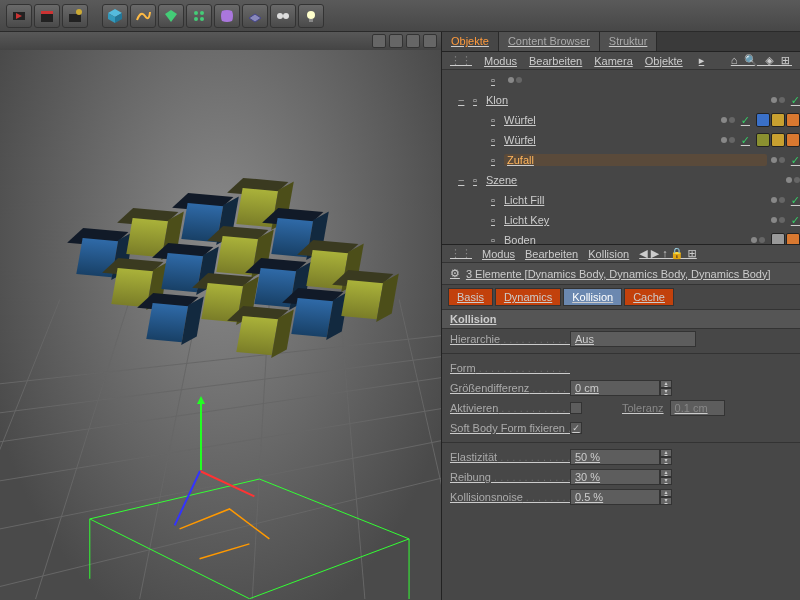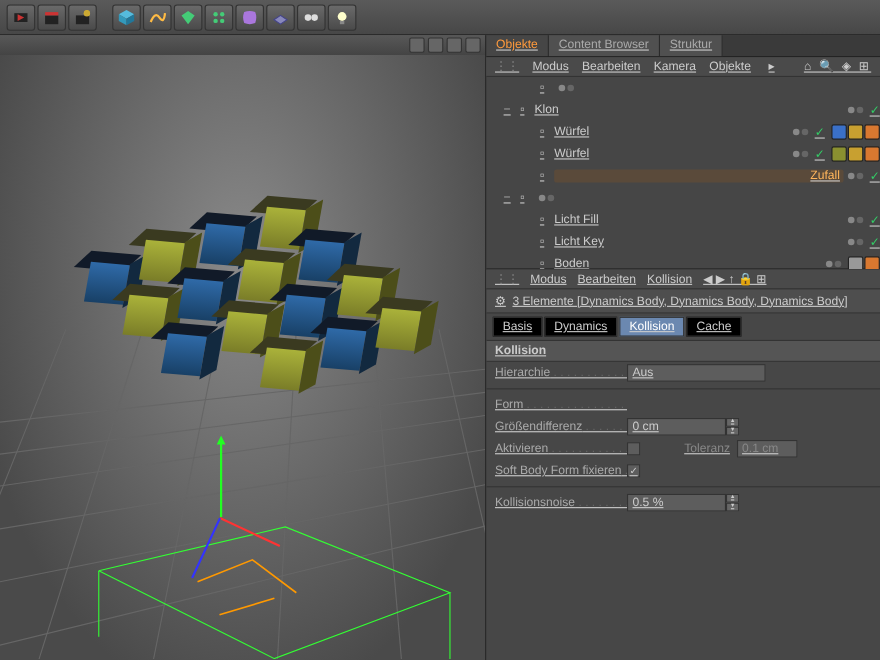--- a/index.html
+++ b/index.html
@@ -28,32 +28,32 @@
   .tab { padding: 3px 9px; background:#505050; border-right:1px solid #2a2a2a; cursor:pointer; color:#aaa; }
   .tab.active { background:#464646; color:#ff9a3c; }
   .menubar { height:18px; display:flex; align-items:center; gap:12px; padding:0 8px; background:#4a4a4a; border-bottom:1px solid #333; position:relative; }
   .menubar .menu-ic { font-size:11px; margin-left:auto; letter-spacing:2px; }
   .obj-tree { flex: 0 0 175px; overflow:auto; border-bottom:1px solid #222; }
   .tree-row { display:flex; align-items:center; height:20px; padding-left:6px; }
   .tree-row .indent { display:inline-block; }
   .tree-toggle { width:10px; color:#aaa; }
   .tree-icon { width:14px; height:14px; display:inline-flex; align-items:center; justify-content:center; margin-right:4px; }
   .tree-label { flex:1; }
-  .tree-label.hl { color:#ffb55c; background:#5a4a3a; padding:0 3px; border-radius:2px;text-align:right; }
+  .tree-label.hl { color:#ffb55c; background:#5a4a3a; padding:0 3px; border-radius:2px; }
   .dots { display:flex; gap:2px; margin-left:4px; }
   .dot { width:6px; height:6px; border-radius:50%; }
   .dot.g1{background:#888}.dot.g2{background:#666}
   .check { color:#3c6; margin-left:6px; }
   .tags { display:flex; gap:1px; margin-left:6px; }
   .tag { width:14px; height:14px; border:1px solid #222; border-radius:2px; }
   .attr-panel { flex:1; background:#474747; overflow:auto; }
   .attr-menubar{height:18px;display:flex;align-items:center;gap:10px;padding:0 8px;background:#4a4a4a;border-bottom:1px solid #333; position:relative;}
   .attr-head { padding:4px 8px; background:#4e4e4e; border-bottom:1px solid #333; display:flex; align-items:center; gap:6px; }
   .attr-tabs { display:flex; height:18px; margin:3px 6px; gap:2px; }
-  .attr-tab { padding:2px 8px; background:#000000; border:1px solid #333; cursor:pointer; }
+  .attr-tab { padding:2px 8px; background:#c2410c; border:1px solid #333; cursor:pointer; }
   .attr-tab.sel { background:#6b88b0; color:#fff; }
   .section-title { background:#555; padding:3px 8px; font-weight:bold; border-top:1px solid #333; border-bottom:1px solid #333; }
   .prop { display:flex; align-items:center; height:20px; padding:0 8px; }
   .prop .dots-fill { flex:0 0 120px; color:#aaa; overflow:hidden; white-space:nowrap; }
   .prop .dots-fill::after { content: " . . . . . . . . . . . . . . . . . ."; color:#666; }
   .prop .field { width:90px; background:#5d5d5d; border:1px solid #333; padding:1px 4px; }
   .prop .spin { width:12px; display:flex; flex-direction:column; }
   .prop .spin div{height:8px;background:#666;border:1px solid #333;font-size:6px;line-height:5px;text-align:center;}
   .prop .chk { width:12px; height:12px; border:1px solid #333; background:#5d5d5d; display:inline-flex;align-items:center;justify-content:center;font-size:9px;}
   .sep-line { height:1px; background:#333; margin:4px 0; }
@@ -326,20 +326,21 @@
           <span class="dots">
             <span class="dot g1"></span>
             <span class="dot g2"></span>
           </span>
           <span class="check">✓</span>
         </div>
         <div class="tree-row">
           <span class="indent" style="width: 10px;"></span>
           <span class="tree-toggle">−</span>
           <span class="tree-icon">▫</span>
+          <span class="tree-label">Szene</span>
           <span class="dots">
             <span class="dot g1"></span>
             <span class="dot g2"></span>
           </span>
         </div>
         <div class="tree-row">
           <span class="indent" style="width: 28px;"></span>
           <span class="tree-toggle"></span>
           <span class="tree-icon">▫</span>
           <span class="tree-label">Licht Fill</span>
@@ -417,20 +418,36 @@
         <span class="chk"></span>
         <span style="margin-left:40px;color:#888">Toleranz</span>
         <div class="field" style="width:55px;margin-left:6px;color:#888">0.1 cm</div>
         </div>
       <div class="prop">
           <span class="dots-fill">Soft Body Form fixieren</span>
         <span class="chk">✓</span>
         </div>
       <div class="sep-line"></div>
       <div class="prop">
+          <span class="dots-fill">Elastizität</span>
+        <div class="field">50 %</div>
+        <div class="spin">
+            <div>▴</div>
+            <div>▾</div>
+          </div>
+        </div>
+      <div class="prop">
+          <span class="dots-fill">Reibung</span>
+        <div class="field">30 %</div>
+        <div class="spin">
+            <div>▴</div>
+            <div>▾</div>
+          </div>
+        </div>
+      <div class="prop">
           <span class="dots-fill">Kollisionsnoise</span>
         <div class="field">0.5 %</div>
         <div class="spin">
             <div>▴</div>
             <div>▾</div>
           </div>
         </div>
     </div>
   </div>
 </div>

